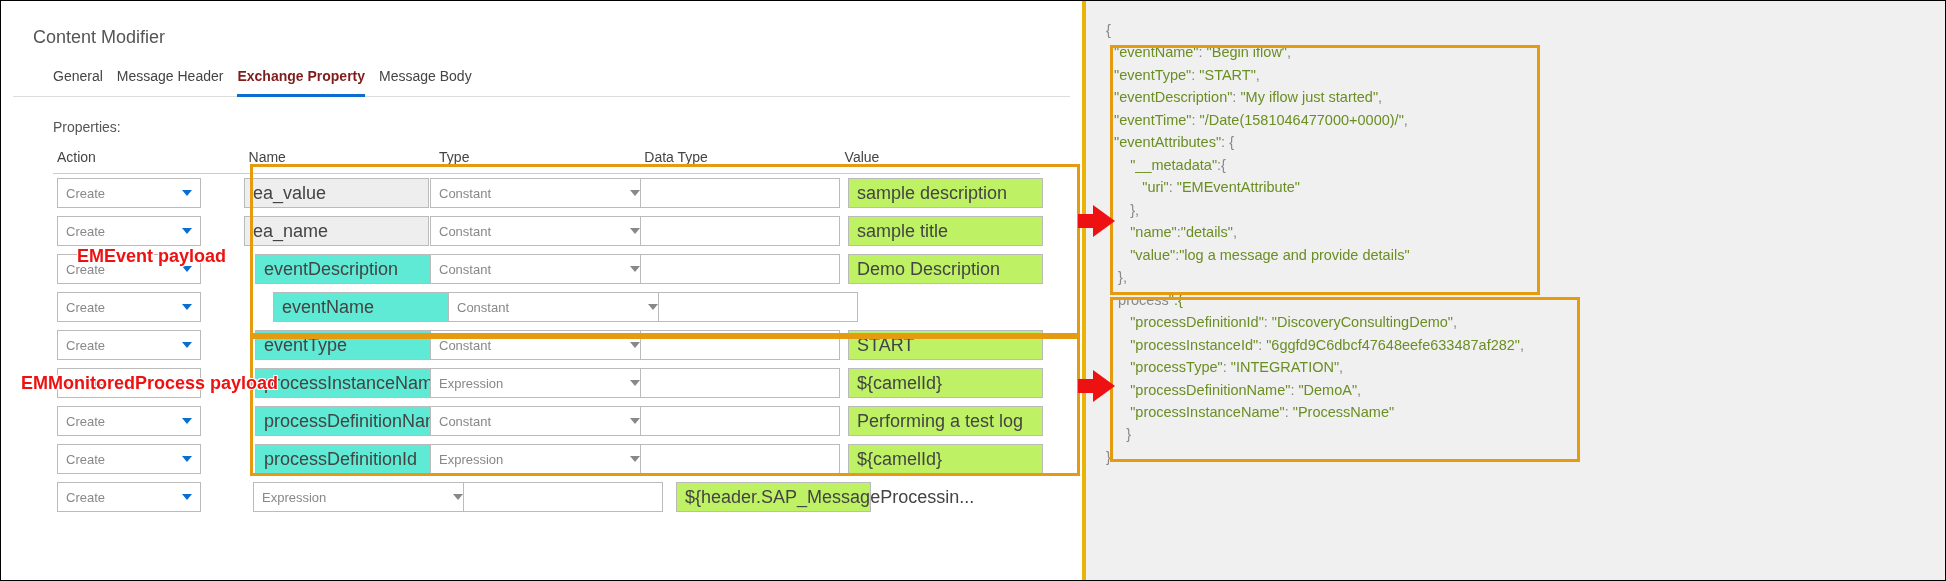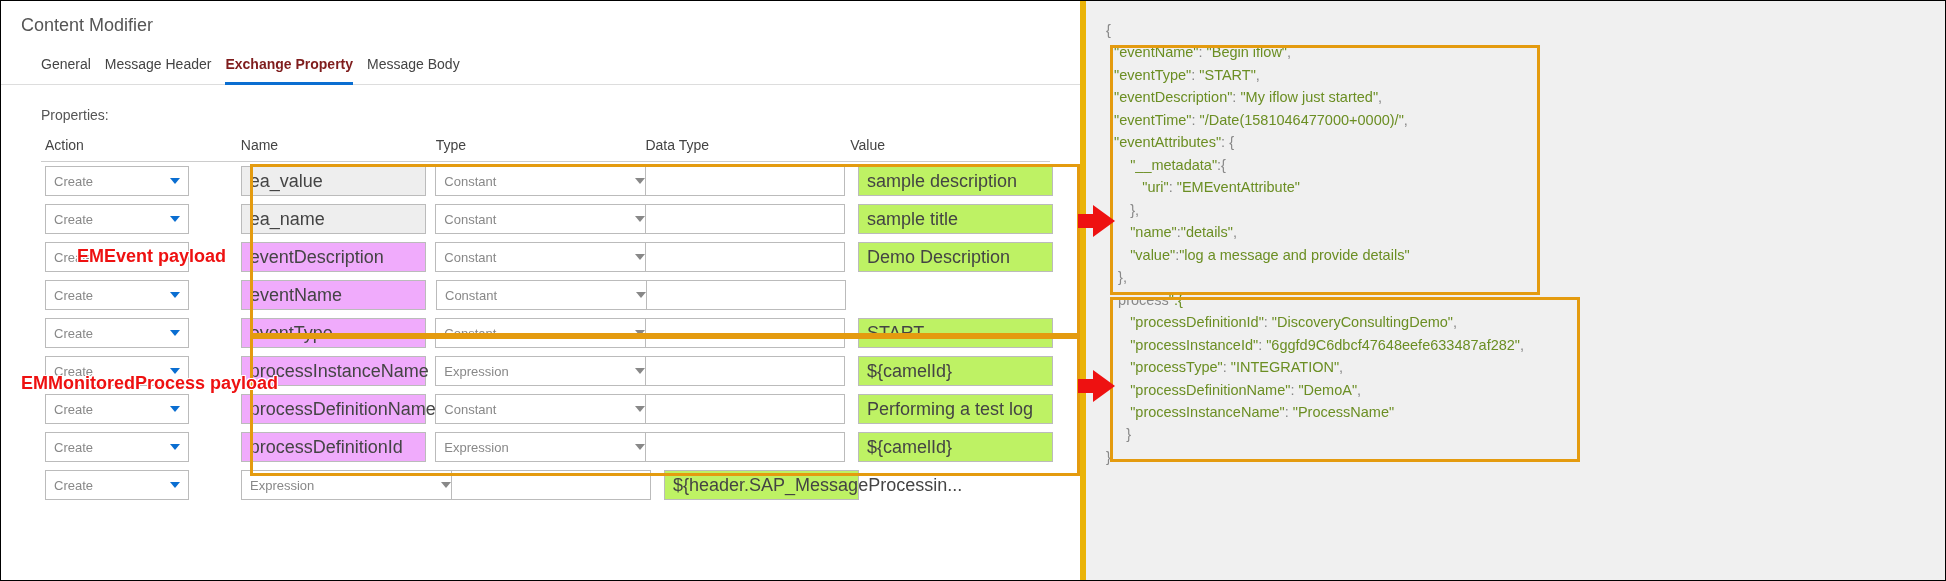--- a/index.html
+++ b/index.html
@@ -1,37 +1,37 @@
 <!DOCTYPE html>
 <html><head>
 <meta charset="utf-8">
 <style>
   * { box-sizing: border-box; font-family: Arial, Helvetica, sans-serif; }
   body { margin:0; padding:0; background:#fff; }
   .wrap { width:1946px; height:581px; display:flex; border:1px solid #000; }
-  .left { width:1085px; border-right:6px solid #eab308; position:relative; padding:0; }
+  .left { width:1085px; border-right:4px solid #eab308; position:relative; padding:12px; }
   .right { flex:1; background:#f0f0f0; position:relative; padding:18px 12px; }
   .header { padding:14px 20px 0 20px; font-size:18px; color:#555; }
   .tabs { display:flex; gap:14px; padding:14px 40px 0 40px; border-bottom:1px solid #ddd; font-size:14px; }
   .tab { padding:6px 0 10px 0; color:#444; cursor:pointer; }
   .tab.active { color:#7f1d1d; border-bottom:3px solid #0a6ed1; margin-bottom:-1px; font-weight:700; }
   .section-label { padding:22px 30px 8px 40px; font-size:14px; color:#555; }
   .grid { padding:0 30px 0 40px; }
   .ghead { display:flex; border-bottom:1px solid #ccc; font-size:14px; color:#444; padding:6px 0 8px 0; }
   .col-action { width:200px; padding-left:4px; }
   .col-name   { width:195px; }
   .col-type   { width:210px; }
   .col-dtype  { width:205px; }
   .col-value  { width:200px; }
   .row { display:flex; align-items:center; padding:4px 0; }
   .sel { display:flex; align-items:center; justify-content:space-between; border:1px solid #bbb; background:#fff; height:30px; padding:0 8px; font-size:13px; color:#888; width:144px; }
   .sel .txt { color:#888; }
   .txtbox { border:1px solid #bbb; background:#fff; height:30px; padding:0 8px; font-size:18px; color:#444; display:flex; align-items:center; }
   .name-box { width:185px; background:#eee; border:1px solid #bbb; }
-  .name-box.white { background:#f0abfc; }
+  .name-box.white { background:#5eead4;margin-left:20px; }
   .type-box { width:219px; }
   .dtype-box { width:200px; }
   .value-box { width:195px; background:#bef264;margin-left:8px; }
   .chev { width:0; height:0; border-left:5px solid transparent; border-right:5px solid transparent; border-top:6px solid #888; }
   .chev-blue { border-top-color:#0a6ed1; }
   
   .overlay-box { position:absolute; border:3px solid #e49b0f; pointer-events:none; }
   .callout { position:absolute; color:#e11; font-size:18px; font-weight:600; text-shadow:1px 1px #fff,-1px -1px #fff,1px -1px #fff,-1px 1px #fff; pointer-events:none; }
   
   .json { font-family:"Consolas","Menlo",monospace; font-size:14.5px; line-height:1.55; white-space:pre; color:#888; padding-left:8px; }

